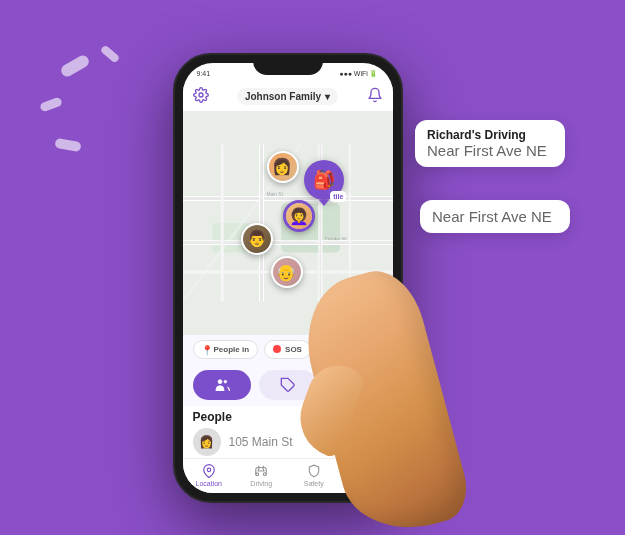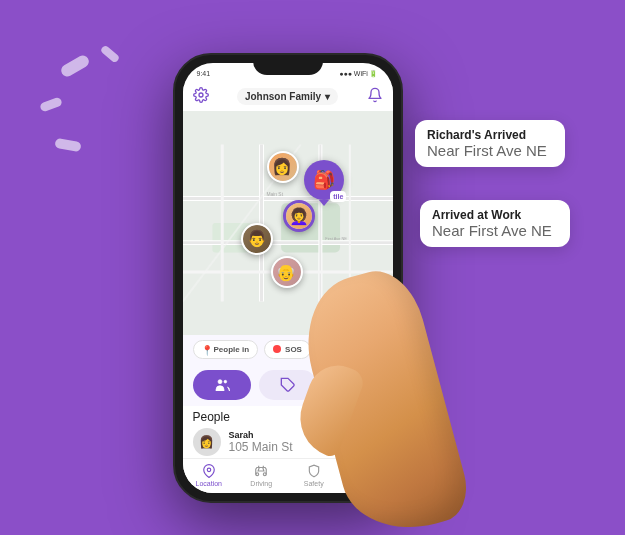--- a/index.html
+++ b/index.html
@@ -239,21 +239,21 @@
     }
 
     
     .people-section {
       padding: 4px 10px 2px;
       background: white;
     }
 
     .people-title {
       font-size: 12px;
-      font-weight: 400;
+      font-weight: 700;
       color: #222;
       margin-bottom: 4px;
     }
 
     .person-row {
       display: flex;
       align-items: center;
       gap: 8px;
     }
 
@@ -375,26 +375,25 @@
 <body>
 
 <div class="scene">
 
   <div class="pill deco-pill-1"></div>
   <div class="pill deco-pill-2"></div>
   <div class="pill deco-pill-3"></div>
   <div class="pill deco-pill-4"></div>
 
   <div class="floating-callout" style="top: 120px; right: 60px;">
-    <div class="floating-callout-title">Richard's Arrived</div>
+    <div class="floating-callout-title">Richard's Driving</div>
     <div class="floating-callout-sub">Near First Ave NE</div>
   </div>
 
   <div class="floating-callout" style="top: 200px; right: 55px;">
-    <div class="floating-callout-title">Arrived at Work</div>
     <div class="floating-callout-sub">Near First Ave NE</div>
   </div>
 
   <div class="phone-wrapper" style="margin-left: -40px; margin-top: 10px;">
     <div class="phone">
       <div class="notch"></div>
       <div class="phone-screen">
 
         <div class="status-bar">
           <span style="font-size:7px; color:#333;">9:41</span>
@@ -513,21 +512,20 @@
           </div>
         </div>
 
         <div class="people-section">
           <div class="people-title">People</div>
           <div class="person-row">
             <div class="person-avatar">
               <span>👩</span>
             </div>
             <div class="person-info">
-              <div class="person-name">Sarah</div>
               <div class="person-address">105 Main St</div>
             </div>
             <span style="font-size:10px; color:#ccc;">♡</span>
           </div>
         </div>
 
         <div class="bottom-nav">
           <div class="nav-item">
             <div class="nav-icon">
               <svg width="14" height="14" viewBox="0 0 24 24" fill="none" stroke="#7B4FCC" stroke-width="2">

